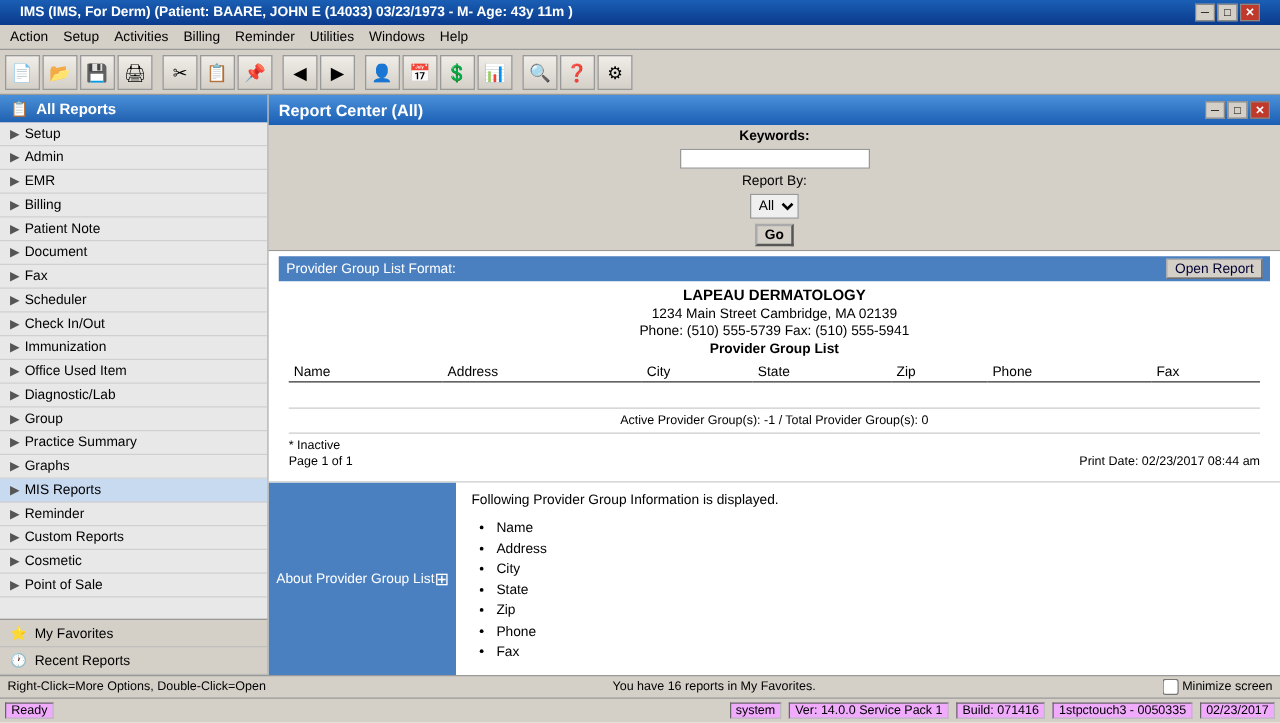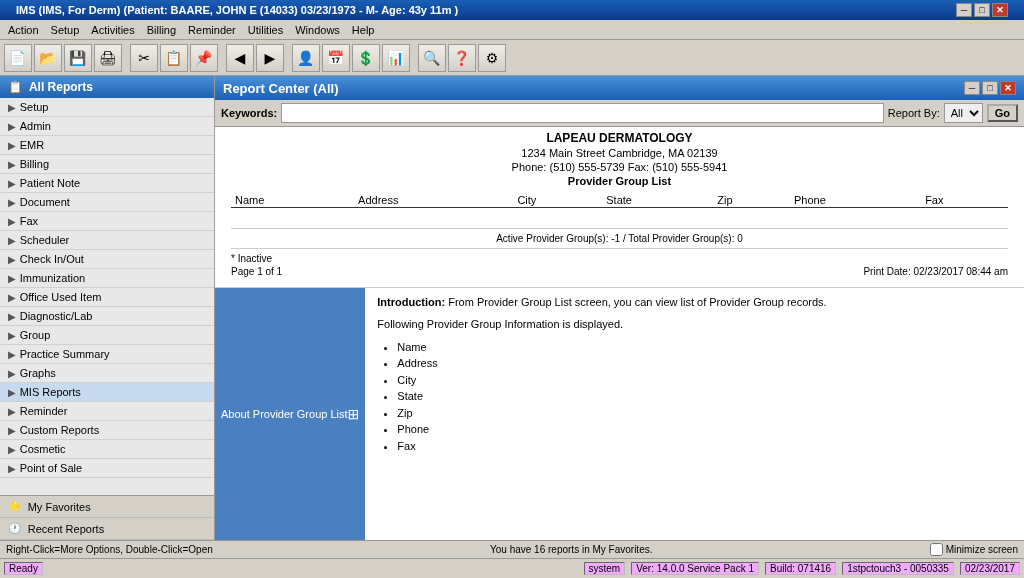--- a/index.html
+++ b/index.html
@@ -139,20 +139,21 @@
     .rc-btn.close { background: #c0392b; color: white; }
 
     
     .keywords-bar {
       background: #d4d0c8;
       padding: 3px 6px;
       display: flex;
       align-items: center;
       gap: 4px;
       border-bottom: 1px solid #999;
+      flex-direction: column;
     }
     .keywords-label { font-size: 11px; font-weight: bold; }
     .keywords-input {
       flex: 1; height: 20px; border: 1px solid #999; padding: 1px 4px; font-size: 11px;
     }
     .report-by-label { font-size: 11px; }
     .report-by-select {
       height: 20px; border: 1px solid #999; font-size: 11px; padding: 0 2px;
     }
     .go-btn {
@@ -451,20 +452,24 @@
       <span class="keywords-label">Keywords:</span>
       <input class="keywords-input" type="text" value="" style="">
       <span class="report-by-label">Report By:</span>
       <select class="report-by-select">
         <option>All</option>
       </select>
       <button class="go-btn">Go</button>
     </div>
 
     <div class="provider-section">
+      <div class="provider-section-header">
+        <span>Provider Group List Format:</span>
+        <button class="open-report-btn">Open Report</button>
+      </div>
       <div class="provider-table-area">
         <div class="company-name">LAPEAU DERMATOLOGY</div>
         <div class="company-info">1234 Main Street   Cambridge, MA 02139</div>
         <div class="company-info">Phone: (510) 555-5739  Fax: (510) 555-5941</div>
         <div class="provider-group-title">Provider Group List</div>
         <table class="provider-table">
           <thead>
             <tr>
               <th>Name</th>
               <th>Address</th>
@@ -489,24 +494,20 @@
         </div>
       </div>
     </div>
 
     <div class="about-section">
       <div class="about-header">
         <span>About Provider Group List</span>
         <span style="cursor:pointer; font-size:14px; color:white;">⊞</span>
       </div>
       <div class="about-content">
-        <p>
-          <span class="bold-label">Introduction:</span>
-          <span> From Provider Group List screen, you can view list of Provider Group records.</span>
-        </p>
         <p>Following Provider Group Information is displayed.</p>
         <ul>
           <li>Name</li>
           <li>Address</li>
           <li>City</li>
           <li>State</li>
           <li>Zip</li>
           <li>Phone</li>
           <li>Fax</li>
         </ul>

